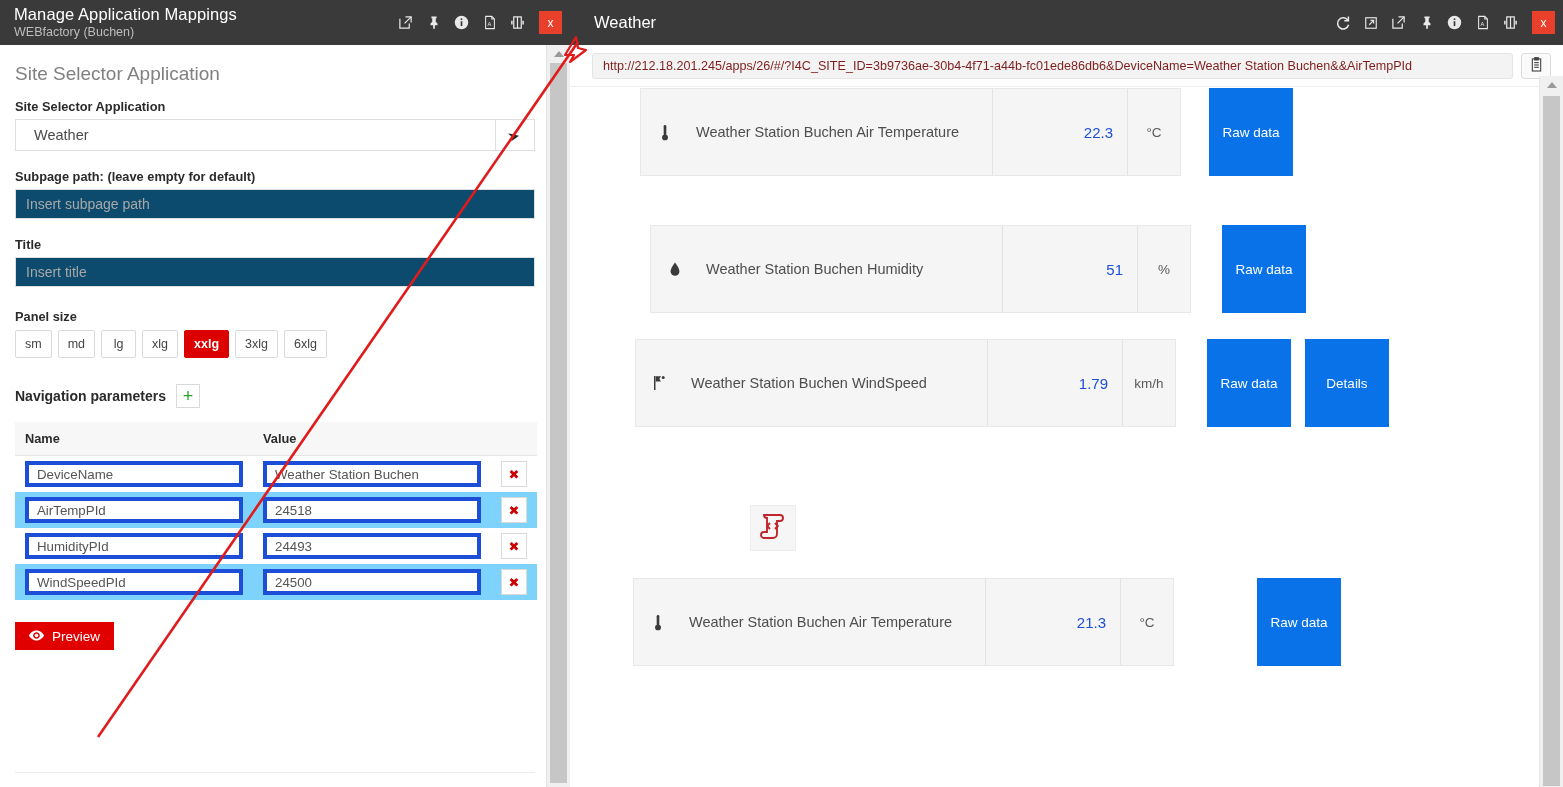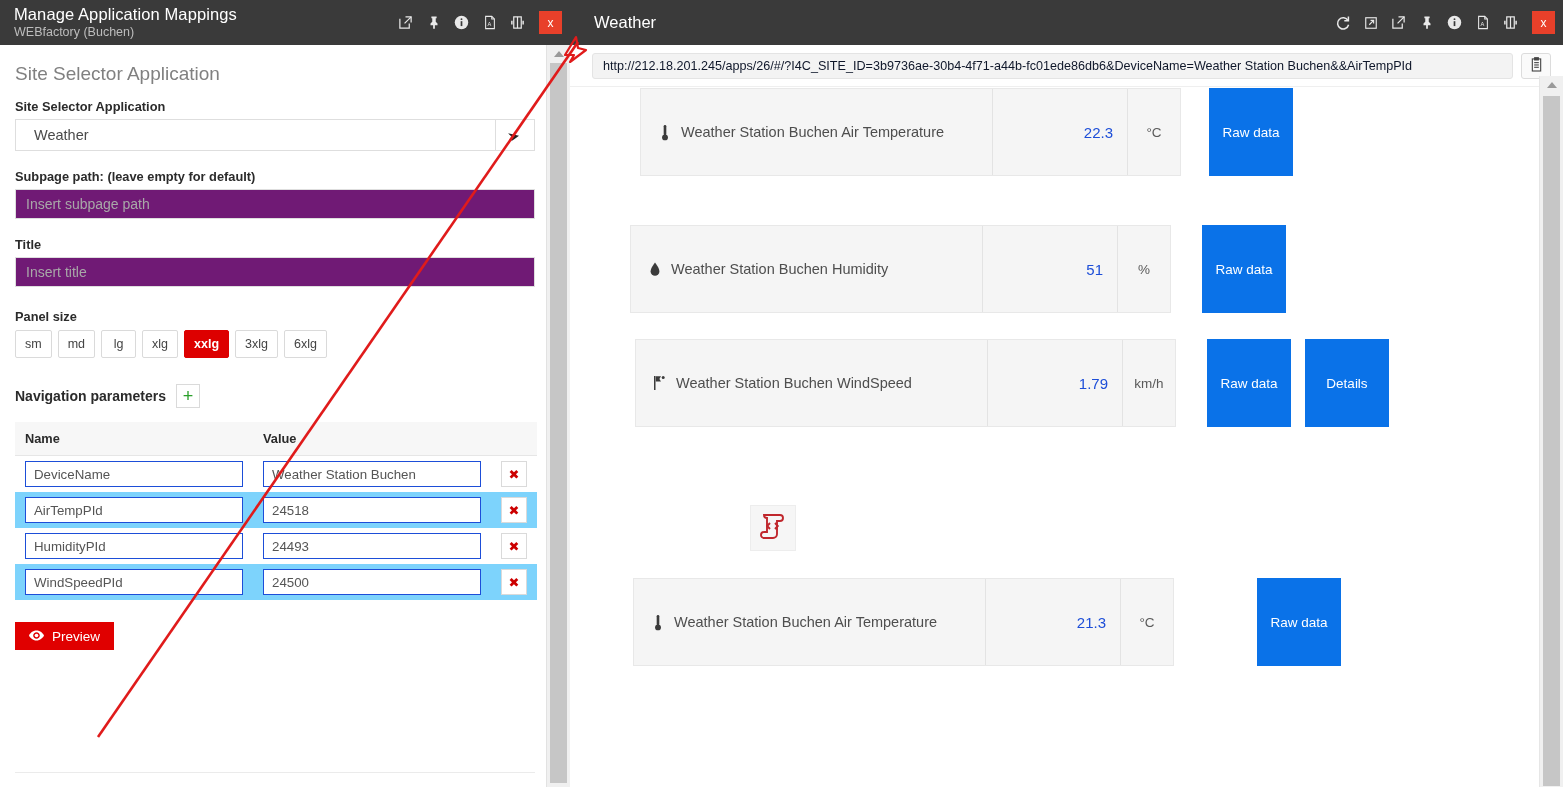--- a/index.html
+++ b/index.html
@@ -76,21 +76,21 @@
     font-size: 12.8px;
     font-weight: bold;
     color: #2b2b2b;
     margin-bottom: 5px;
   }
   .fld-label.spaced { margin-top: 18px; }
   .txtinput {
     width: 520px;
     height: 30px;
     border: 1px solid #dedede;
-    background: #701a75;
+    background: #0c4a6e;
     font-size: 14px;
     color: #9b9b9b;
     padding: 0 10px;
     font-family: "Liberation Sans", sans-serif;
     outline: none;
   }
   .txtinput::placeholder { color: #a8a8a8; }
 
   .select-row { display: flex; width: 520px; }
   .select-main {
@@ -165,21 +165,21 @@
     background: #f7f7f7;
     padding: 9px 10px;
     border-bottom: 1px solid #e6e6e6;
   }
   .param-table thead th:first-child { width: 245px; }
   .param-table tbody tr.alt { background: #7dd3fc; }
   .param-table tbody td { padding: 5px 10px; vertical-align: middle; }
   .p-input {
     width: 218px;
     height: 26px;
-    border: 1px solid #1d4ed8;
+    border: 4px solid #1d4ed8;
     background: #fff;
     font-size: 13.3px;
     color: #555;
     padding: 0 8px;
     font-family: "Liberation Sans", sans-serif;
     outline: none;
   }
   .del-btn {
     width: 26px; height: 26px;
     border: 1px solid #dadada;
@@ -265,21 +265,21 @@
   }
   .urlbox {
     flex: 1 1 auto;
     height: 26px;
     background: #f3f3f3;
     border: 1px solid #e4e4e4;
     border-radius: 3px;
     display: flex; align-items: center;
     padding: 0 10px;
     font-size: 12.6px;
-    color: #0f172a;
+    color: #7f1d1d;
     white-space: nowrap;
     overflow: hidden;
   }
   .url-copy-btn {
     width: 30px; height: 26px;
     border: 1px solid #dcdcdc;
     background: #fafafa;
     border-radius: 3px;
     display: inline-flex; align-items: center; justify-content: center;
     color: #444;
@@ -300,21 +300,21 @@
     background: #f5f5f5;
     border: 1px solid #e8e8e8;
     height: 88px;
   }
   .vc-name {
     display: flex; align-items: center;
     padding-left: 16px;
     padding-right: 12px;
     font-size: 14.5px;
     color: #4e4e4e;
-    gap: 9px;
+    gap: 24px;
     border-right: 1px solid #e3e3e3;
   }
   .vc-icon { width: 15px; display: inline-flex; justify-content: center; color: #3b3b3b; }
   .vc-val {
     display: flex; align-items: center; justify-content: flex-end;
     font-size: 15px;
     color: #1d4ed8;
     padding-right: 14px;
     border-right: 1px solid #e3e3e3;
   }
@@ -601,21 +601,21 @@
               </svg>
             </span>
             <span>Weather Station Buchen Air Temperature</span>
           </div>
           <div class="vc-val" style="width:135px;">22.3</div>
           <div class="vc-unit" style="width:52px;">°C</div>
         </div>
         <button class="btn-blue" style="width:84px;height:88px;margin-left:28px;">Raw data</button>
       </div>
 
-      <div class="widget" style="left:60px; top:137px;">
+      <div class="widget" style="left:80px; top:137px;">
         <div class="valuecard">
           <div class="vc-name" style="width:352px;">
             <span class="vc-icon">
               <svg width="10" height="15" viewBox="0 0 10 15" fill="#3b3b3b">
                 <path d="M5 0.5 C5 0.5 0.6 6 0.6 9.4 A4.4 4.4 0 0 0 9.4 9.4 C9.4 6 5 0.5 5 0.5z"></path>
               </svg>
             </span>
             <span>Weather Station Buchen Humidity</span>
           </div>
           <div class="vc-val" style="width:135px;">51</div>

